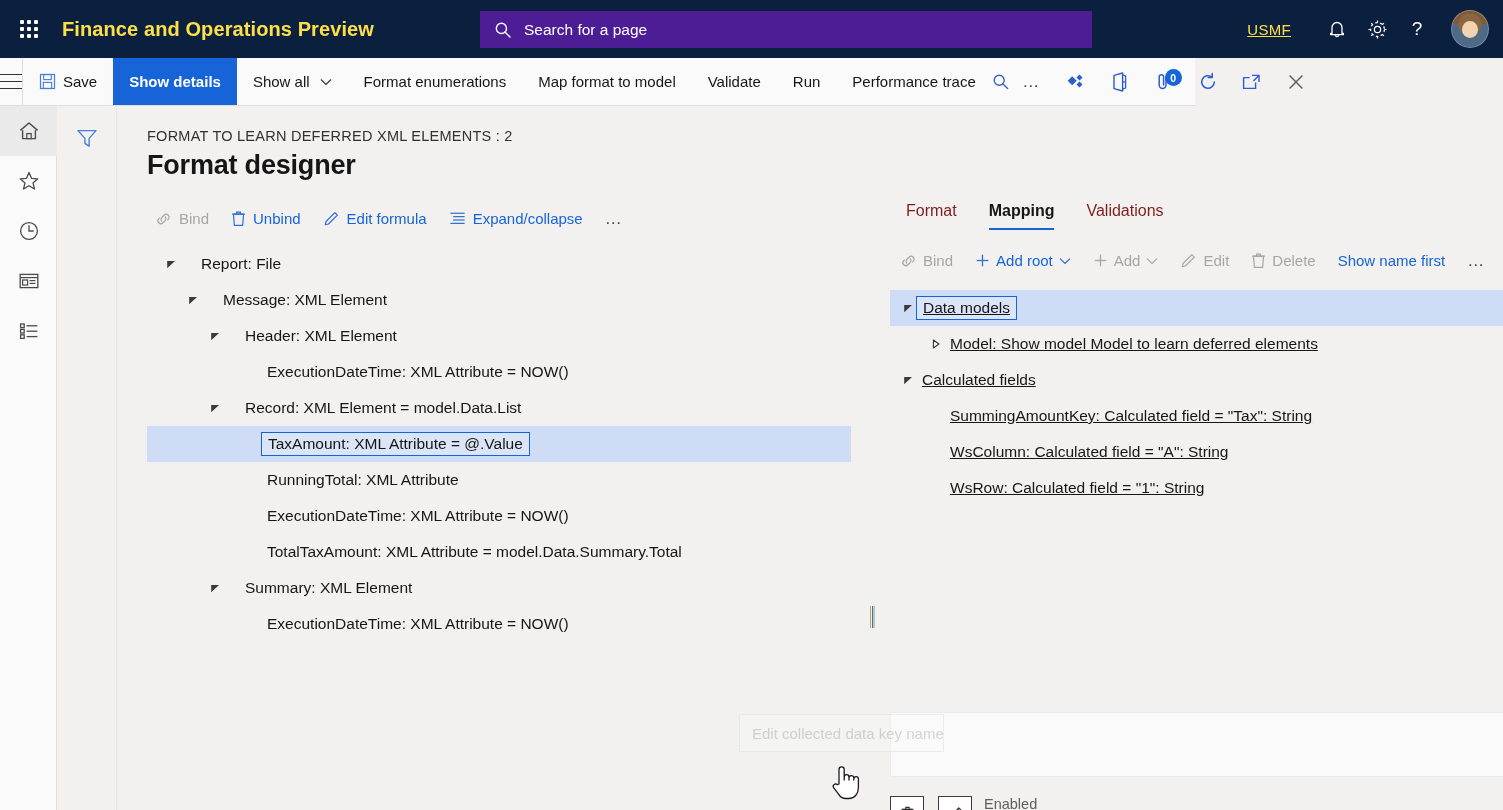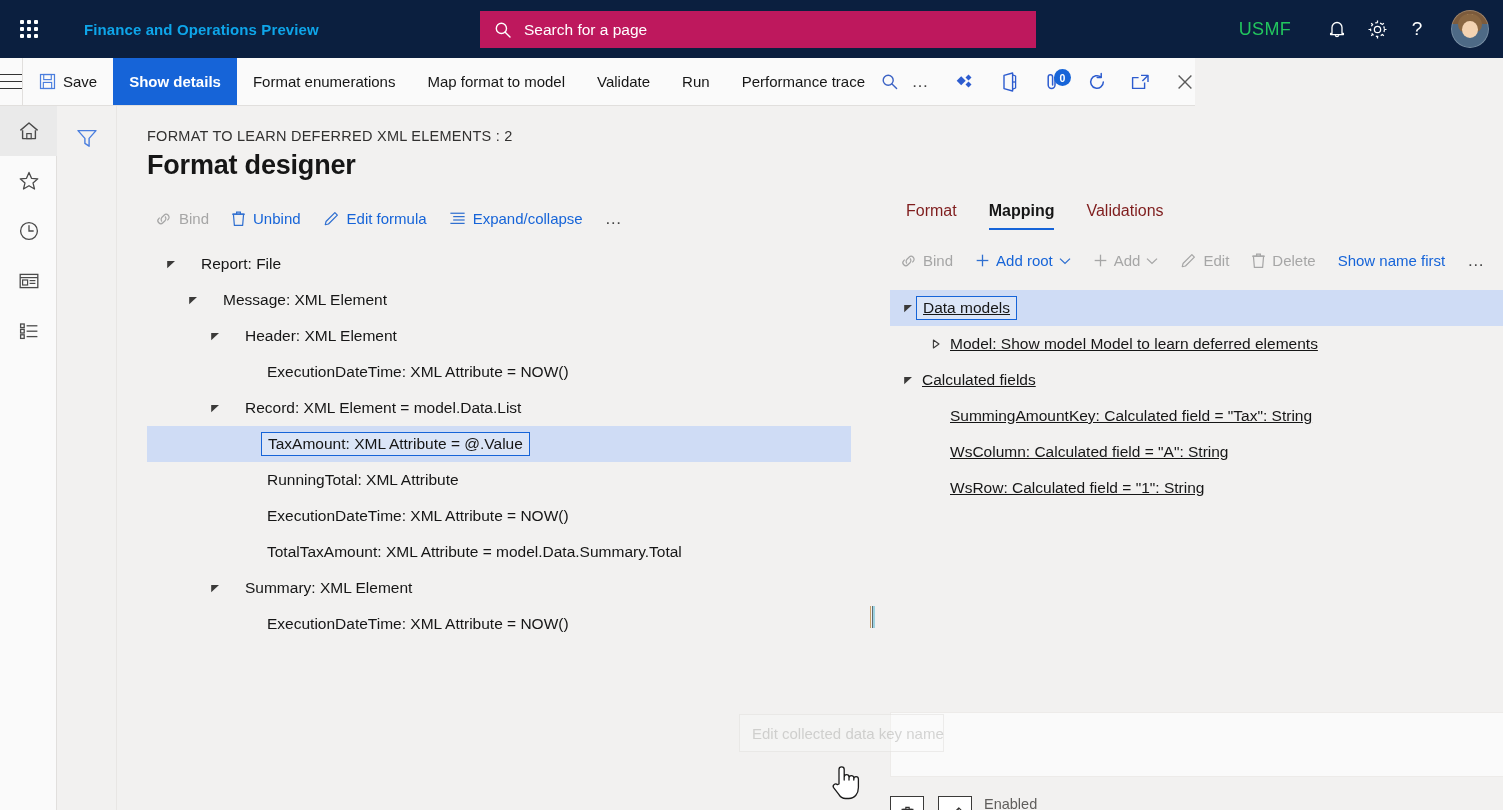--- a/index.html
+++ b/index.html
@@ -14,29 +14,29 @@
 
   
   .topbar {
     position: absolute; top: 0; left: 0; width: 1503px; height: 58px;
     background: #0b1f3f;
     display: flex; align-items: center;
   }
   .waffle { width: 58px; height: 58px; display: flex; align-items: center; justify-content: center; cursor: pointer; }
   .waffle-grid { display: grid; grid-template-columns: repeat(3, 4px); grid-template-rows: repeat(3, 4px); gap: 3px; }
   .waffle-grid i { display: block; width: 4px; height: 4px; background: #fff; border-radius: 1px; }
-  .app-title { color: #0ea5e9; font-size: 15px; font-weight: bold; letter-spacing: .1px; margin-left: 26px; white-space: nowrap; }
+  .app-title { color: #fde047; font-size: 20px; font-weight: bold; letter-spacing: .1px; margin-left: 4px; white-space: nowrap; }
   .searchbox {
-    position: absolute; left: 480px; top: 11px; width: 556px; height: 37px;
-    background: #be185d; display: flex; align-items: center; padding: 16px 14px; cursor: text;
+    position: absolute; left: 480px; top: 11px; width: 612px; height: 37px;
+    background: #4c1d95; display: flex; align-items: center; padding: 16px 14px; cursor: text;
   }
   .searchbox .mag { width: 18px; height: 18px; flex: none; margin-right: 12px; }
   .searchbox .ph { color: #ffffff; font-size: 15.5px; }
   .topright { position: absolute; right: 0; top: 0; height: 58px; display: flex; align-items: center; padding-right: 14px; }
-  .topright .company { color: #22c55e; font-size: 18px; margin-right: 26px; letter-spacing:.3px; }
+  .topright .company { color: #fde047; font-size: 15px; margin-right: 26px; letter-spacing:.3px;text-decoration:underline; }
   .topright .tr-icon { width: 40px; height: 58px; display: flex; align-items: center; justify-content: center; cursor: pointer; }
   .topright .tr-icon svg { display: block; }
   .avatar {
     width: 38px; height: 38px; border-radius: 50%; margin-left: 14px; cursor: pointer; overflow:hidden;
     background: radial-gradient(circle at 50% 34%, #f0cfae 0 28%, rgba(0,0,0,0) 29%),
                 linear-gradient(#7c5b3c 0 38%, #4e6a86 38% 100%);
     position: relative; box-shadow: inset 0 0 0 1px rgba(255,255,255,.25);
   }
   .avatar::after{
     content:""; position:absolute; left:7px; top:4px; width:24px; height:19px; border-radius:12px 12px 9px 9px;
@@ -209,20 +209,26 @@
         <rect x="5" y="1.6" width="8" height="5.4" fill="none" stroke="#4a7ede" stroke-width="1.2"></rect>
         <rect x="4.6" y="10" width="8.8" height="6.4" fill="none" stroke="#4a7ede" stroke-width="1.2"></rect>
       </svg>
       <span>Save</span>
     </button>
 
     <button class="cmd-btn primary">
       <span>Show details</span>
     </button>
 
+    <button class="cmd-btn">
+      <span>Show all</span>
+      <svg class="chev" width="12" height="8" viewBox="0 0 12 8">
+        <path d="M1 1.5 6 6.5 11 1.5" fill="none" stroke="#333" stroke-width="1.2"></path>
+      </svg>
+    </button>
 
     <button class="cmd-btn">
       <span>Format enumerations</span>
     </button>
     <button class="cmd-btn">
       <span>Map format to model</span>
     </button>
     <button class="cmd-btn">
       <span>Validate</span>
     </button>

